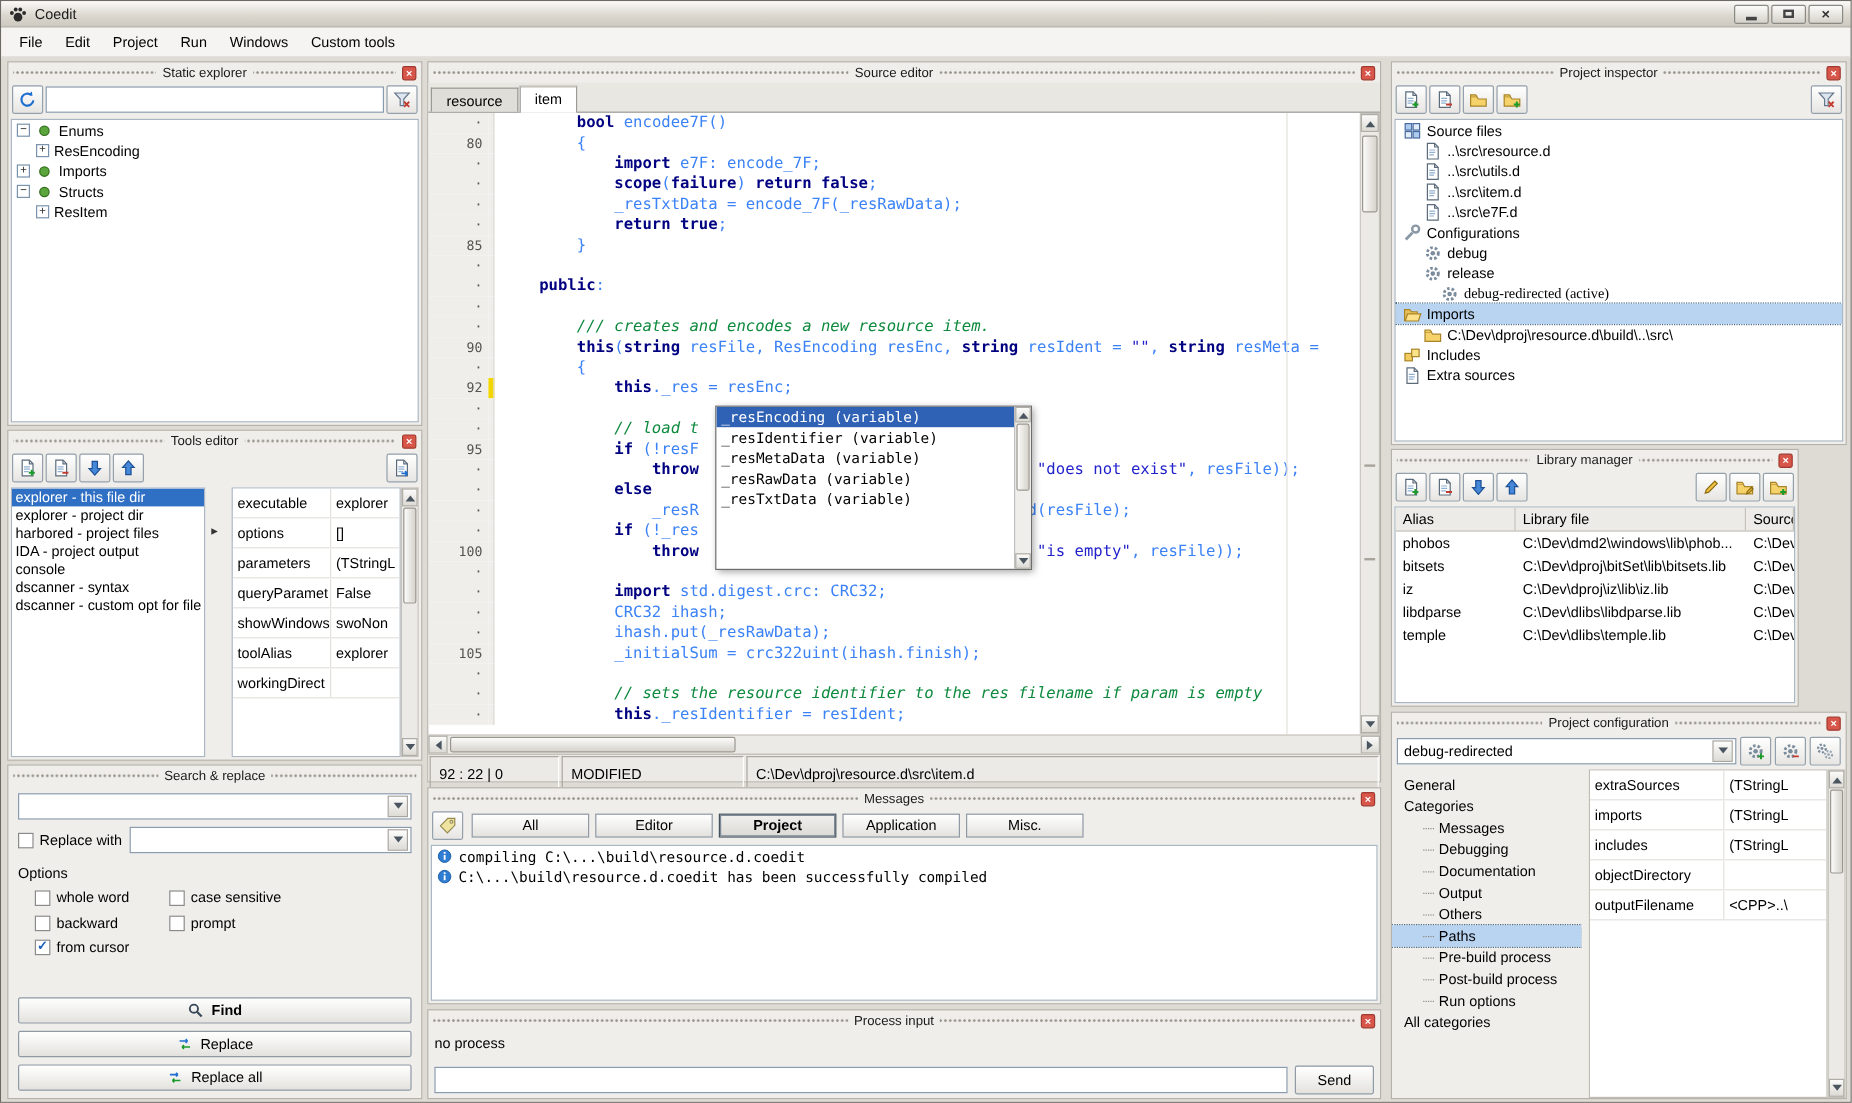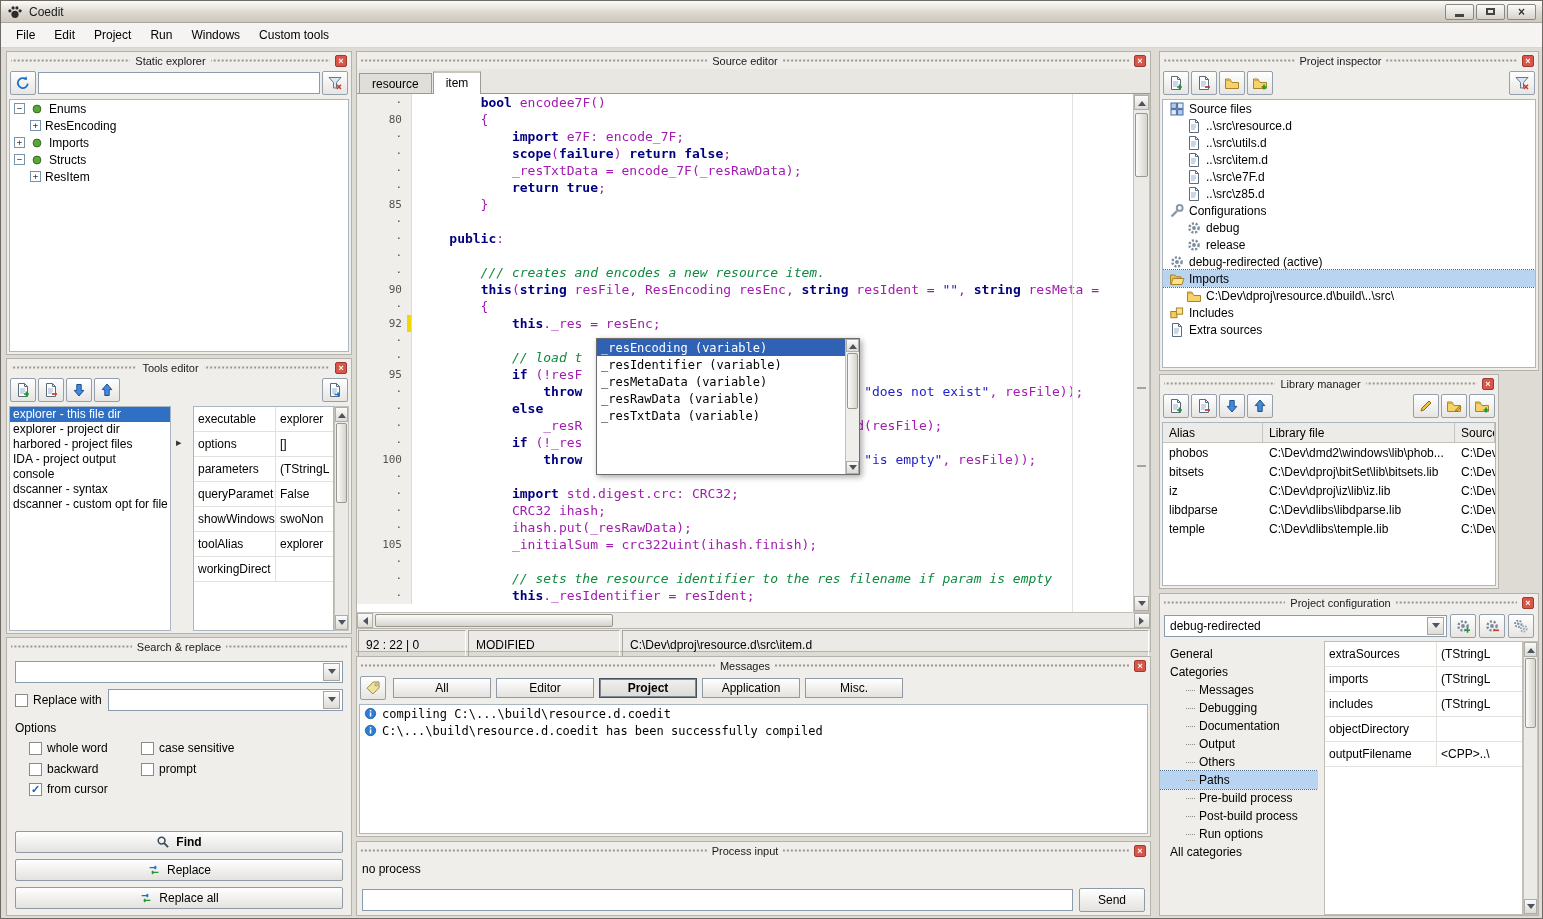--- a/index.html
+++ b/index.html
@@ -83,21 +83,21 @@
 .ed-wrap{flex:1;display:flex;overflow:hidden}
 #code-area{flex:1;background:#fff;position:relative;overflow:hidden}
 .code-row{display:flex;height:17px;font:13px "DejaVu Sans Mono",monospace;white-space:pre}
 .code-g{width:50px;flex:none;text-align:right;padding-right:5px;color:#55534e;background:#efeeea;font-size:11px;line-height:17px;font-family:"DejaVu Sans Mono",monospace}
 .code-mk{width:5px;flex:none;background:#efeeea;border-right:1px solid #dddad4}
 .code-row.mark .code-mk{background:#f2d600}
 .code-t{padding-left:6px;line-height:17px}
 .tok-k{color:#000080;font-weight:bold}
 .tok-s{color:#2222cc}
 .tok-c{color:#0e8a3e;font-style:italic}
-.tok-n{color:#a21caf}
+.tok-n{color:#3b82f6}
 .margin-line{position:absolute;top:0;bottom:0;left:715px;width:1px;background:#e4e2dd}
 .popup{position:absolute;left:239px;top:244px;width:264px;height:137px;background:#fff;border:1px solid #6d6d6d;box-shadow:2px 2px 6px rgba(0,0,0,.35);display:flex;z-index:5}
 .popup-list{flex:1;overflow:hidden}
 .popup-item{height:17px;display:flex;align-items:center;padding:0 4px;font:12px "DejaVu Sans Mono",monospace;white-space:pre}
 .popup-item.sel{background:#2f62b4;color:#ffffff}
 .popup-sb{width:14px;flex:none;border-left:1px solid #c0c0c0;background:#efeeea;display:flex;flex-direction:column}
 .status{height:23px;flex:none;display:flex;background:#eceae6;border-top:1px solid #b9b6af}
 .scell{border:1px solid;border-color:#aaa7a0 #fdfdfc #fdfdfc #aaa7a0;margin:1px;display:flex;align-items:center;padding:14px 7px;white-space:nowrap;overflow:hidden}
 
 .fbtn{width:98px;height:20px;border:1px solid #8f9aa5;background:linear-gradient(#ffffff,#e3e2de);display:flex;align-items:center;justify-content:center;margin-left:5px}
@@ -690,30 +690,20 @@
           <div class="trow" style="padding-left: 23px;">
             <span class="ic">
               <svg viewBox="0 0 16 16" xmlns="http://www.w3.org/2000/svg">
                 <path d="M3.5 1.5h6l3 3v10h-9z" fill="#fff" stroke="#5b6b7b"></path>
                 <path d="M9.5 1.5v3h3" fill="none" stroke="#5b6b7b"></path>
                 <path d="M5 7h5M5 9h5M5 11h4" stroke="#8fb0d0" fill="none"></path>
               </svg>
             </span>
             <span class="tlabel">..\src\e7F.d</span>
           </div>
-          <div class="trow" style="padding-left: 23px;">
-            <span class="ic">
-              <svg viewBox="0 0 16 16" xmlns="http://www.w3.org/2000/svg">
-                <path d="M3.5 1.5h6l3 3v10h-9z" fill="#fff" stroke="#5b6b7b"></path>
-                <path d="M9.5 1.5v3h3" fill="none" stroke="#5b6b7b"></path>
-                <path d="M5 7h5M5 9h5M5 11h4" stroke="#8fb0d0" fill="none"></path>
-              </svg>
-            </span>
-            <span class="tlabel">..\src\z85.d</span>
-          </div>
           <div class="trow" style="padding-left: 6px;">
             <span class="ic">
               <svg viewBox="0 0 16 16" xmlns="http://www.w3.org/2000/svg">
                 <path d="M2.5 13.5l5.5-5.5" stroke="#8a97a5" stroke-width="2.4"></path>
                 <circle cx="10.7" cy="4.9" r="2.9" fill="none" stroke="#8a97a5" stroke-width="2"></circle>
               </svg>
             </span>
             <span class="tlabel">Configurations</span>
           </div>
           <div class="trow" style="padding-left: 23px;">
@@ -727,21 +717,21 @@
           </div>
           <div class="trow" style="padding-left: 23px;">
             <span class="ic">
               <svg viewBox="0 0 16 16" xmlns="http://www.w3.org/2000/svg">
                 <circle cx="8" cy="8" r="4.6" fill="none" stroke="#7a8b9c" stroke-width="2.4" stroke-dasharray="2.1 1.7"></circle>
                 <circle cx="8" cy="8" r="1.9" fill="#7a8b9c"></circle>
               </svg>
             </span>
             <span class="tlabel">release</span>
           </div>
-          <div class="trow" style="padding-left: 6px;">
+          <div class="trow" style="padding-left: 37px; font-family: Liberation Serif, serif;">
             <span class="ic">
               <svg viewBox="0 0 16 16" xmlns="http://www.w3.org/2000/svg">
                 <circle cx="8" cy="8" r="4.6" fill="none" stroke="#7a8b9c" stroke-width="2.4" stroke-dasharray="2.1 1.7"></circle>
                 <circle cx="8" cy="8" r="1.9" fill="#7a8b9c"></circle>
               </svg>
             </span>
             <span class="tlabel">debug-redirected (active)</span>
           </div>
           <div class="trow sel-soft" style="padding-left: 6px;">
             <span class="ic">

